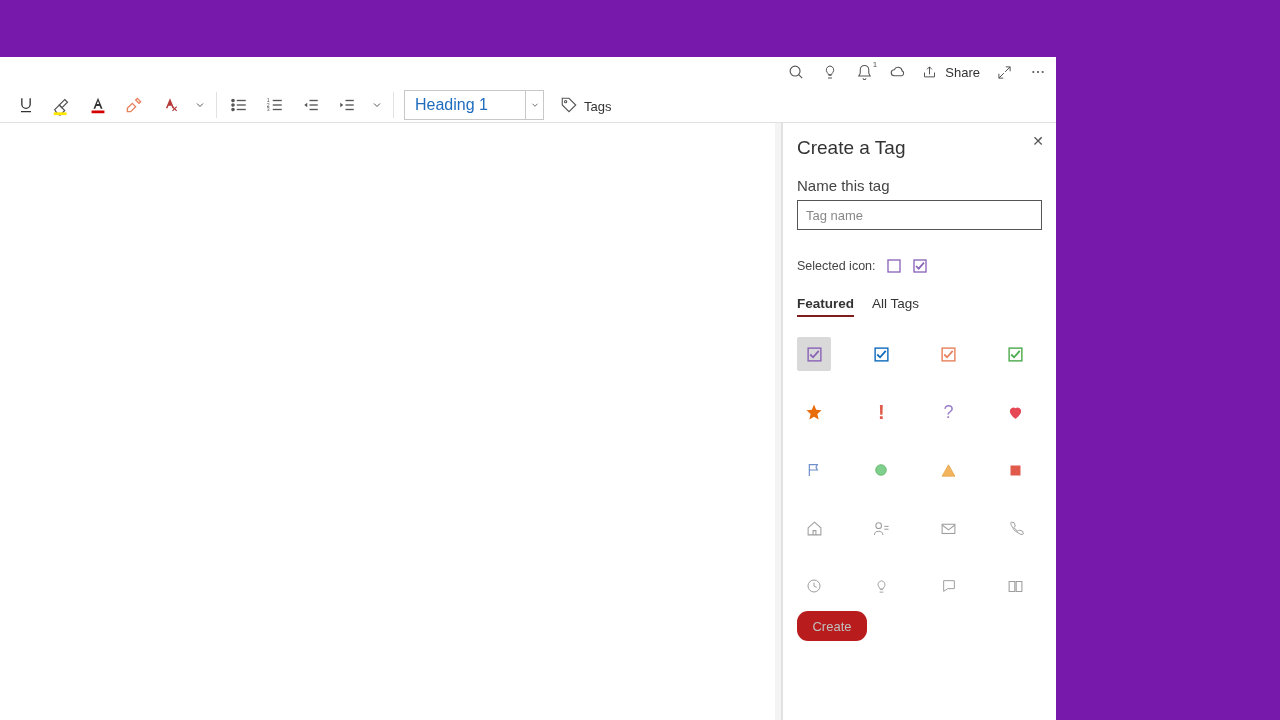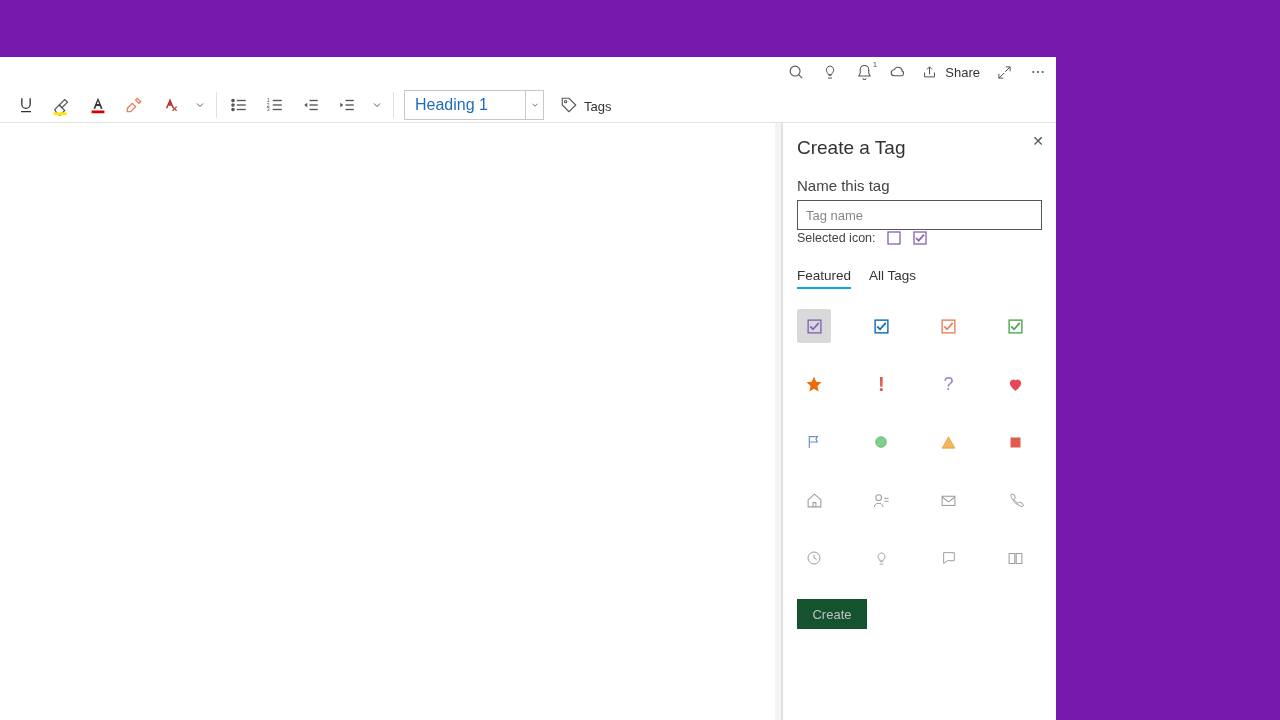--- a/index.html
+++ b/index.html
@@ -42,28 +42,28 @@
   .main { flex:1; display:flex; }
   .canvas { flex:1; border-right:1px solid #e1e1e1; background:#fff; position:relative;}
   .scroll-gutter{ position:absolute; right:0; top:0; bottom:0; width:6px; background:#f4f4f4;}
   
   .panel { width:274px; padding:14px 14px 14px 14px; display:flex; flex-direction:column; border-left:1px solid #e1e1e1; position:relative;}
   .panel-title { font-size:19px; font-weight:400; color:#333; margin-bottom:18px;}
   .panel-close { position:absolute; top:10px; right:12px; cursor:pointer; color:#555; font-size:14px;}
   .field-label{ font-size:15px; color:#444; margin-bottom:6px;}
   .tag-input{ width:100%; height:28px; border:1px solid #555; padding:14px 8px; font-size:13px; color:#333; outline:none;}
   .tag-input::placeholder{color:#888;}
-  .sel-row{ display:flex; align-items:center; gap:10px; font-size:12.5px; color:#444;}
+  .sel-row{ margin-top:28px; display:flex; align-items:center; gap:10px; font-size:12.5px; color:#444;}
   .tabs{ display:flex; gap:18px; margin-top:22px; font-size:13.5px;}
   .tab{ cursor:pointer; padding-bottom:4px; color:#333;}
-  .tab.active{ font-weight:400; border-bottom:2px solid #0ea5e9;}
+  .tab.active{ font-weight:700; border-bottom:2px solid #7f1d1d;}
   .icon-grid{ margin-top:20px; display:grid; grid-template-columns:repeat(4,1fr); gap:24px 24px; }
   .icell{ width:34px; height:34px; display:flex; align-items:center; justify-content:center; cursor:pointer; border-radius:2px;}
   .icell.selected{ background:#d9d9d9;}
-  .create-btn{ margin-top:24px; width:70px; height:30px; background:#14532d; color:#c0c0c0; font-size:13px; display:flex;align-items:center;justify-content:center; cursor:default;}
+  .create-btn{ margin-top:8px; width:70px; height:30px; background:#b91c1c; color:#c0c0c0; font-size:13px; display:flex;align-items:center;justify-content:center; cursor:default;border-radius:11px;}
   
   svg{display:block;}
 </style>
 </head>
 <body>
 
 <div class="app-window">
 
   <div class="titlebar">
     <div class="ticon">

